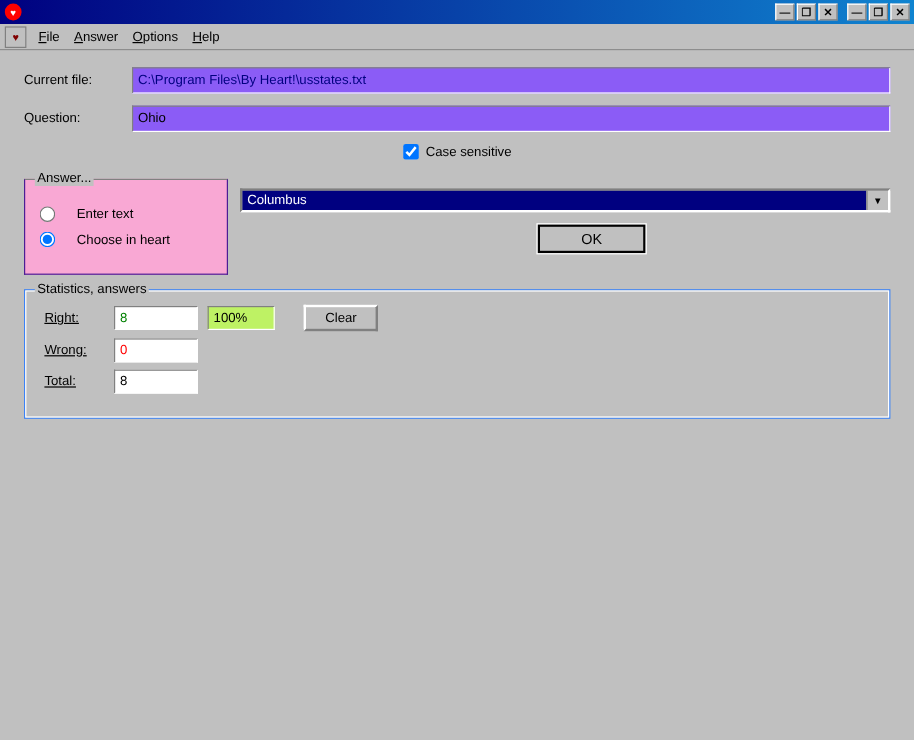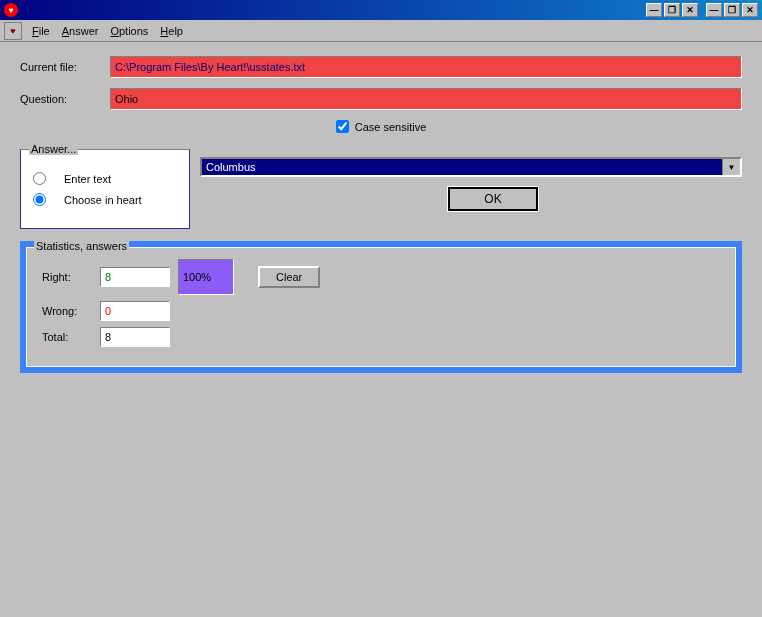--- a/index.html
+++ b/index.html
@@ -100,21 +100,21 @@
       margin-bottom: 10px;
     }
     .form-label {
       width: 90px;
       font-size: 11px;
       color: black;
     }
     .text-input {
       flex: 1;
       height: 22px;
-      background: #ef4444;
+      background: #8b5cf6;
       border: 1px solid;
       border-color: #808080 #ffffff #ffffff #808080;
       font-size: 11px;
       padding: 2px 4px;
       font-family: 'MS Sans Serif', Arial, sans-serif;
     }
 
     
     .center-row {
       display: flex;
@@ -158,21 +158,21 @@
       display: flex;
       align-items: flex-start;
       margin-bottom: 12px;
       gap: 0;
     }
     .group-box {
       border: 1px solid #4c1d95;
       border-top: 1px solid #808080;
       padding: 10px 12px 10px 12px;
       position: relative;
-      background: #ffffff;
+      background: #f9a8d4;
     }
     .group-box-title {
       position: absolute;
       top: -7px;
       left: 8px;
       background: #c0c0c0;
       padding: 0 2px;
       font-size: 11px;
     }
     .answer-group {
@@ -223,21 +223,21 @@
     
     .ok-row {
       display: flex;
       justify-content: center;
       margin-bottom: 16px;
       margin-top: 4px;
     }
 
     
     .stats-group {
-      border: 6px solid #3b82f6;
+      border: 1px solid #3b82f6;
       position: relative;
       padding: 12px 16px 14px 16px;
       margin-top: 8px;
     }
     .stats-group-inner-border {
       position: absolute;
       top: 0; left: 0; right: 0; bottom: 0;
       border: 1px solid #ffffff;
       pointer-events: none;
     }
@@ -251,37 +251,38 @@
     }
     .stats-row {
       display: flex;
       align-items: center;
       margin-bottom: 6px;
       gap: 8px;
     }
     .stats-label {
       width: 50px;
       font-size: 11px;
+      text-decoration: underline;
     }
     .stats-input {
       width: 70px;
       height: 20px;
       background: white;
       border: 1px solid;
       border-color: #808080 #ffffff #ffffff #808080;
       font-size: 11px;
       padding: 1px 4px;
       font-family: 'MS Sans Serif', Arial, sans-serif;
     }
     .stats-input.green { color: green; }
     .stats-input.red { color: red; }
     .stats-percent-input {
       width: 56px;
-      height: 36px;
-      background: #8b5cf6;
+      height: 20px;
+      background: #bef264;
       border: 1px solid;
       border-color: #808080 #ffffff #ffffff #808080;
       font-size: 11px;
       padding: 1px 4px;
       font-family: 'MS Sans Serif', Arial, sans-serif;
       color: black;
     }
     .clear-btn-row {
       display: flex;
       align-items: center;

